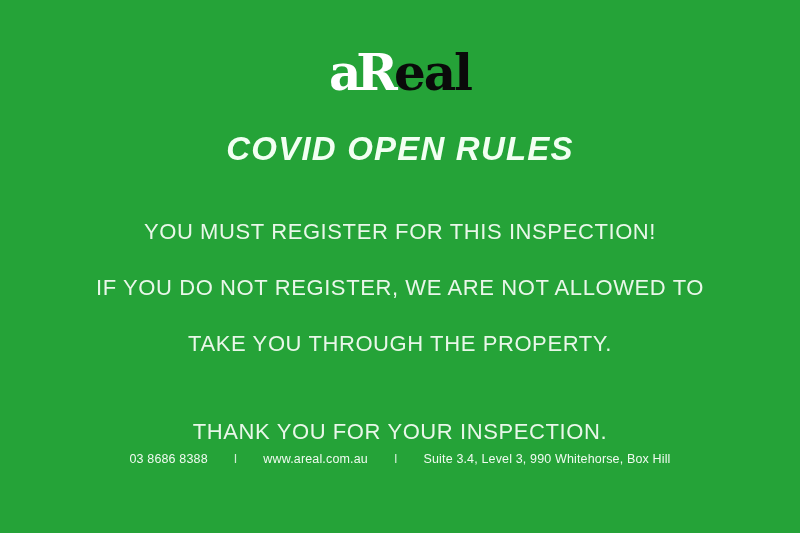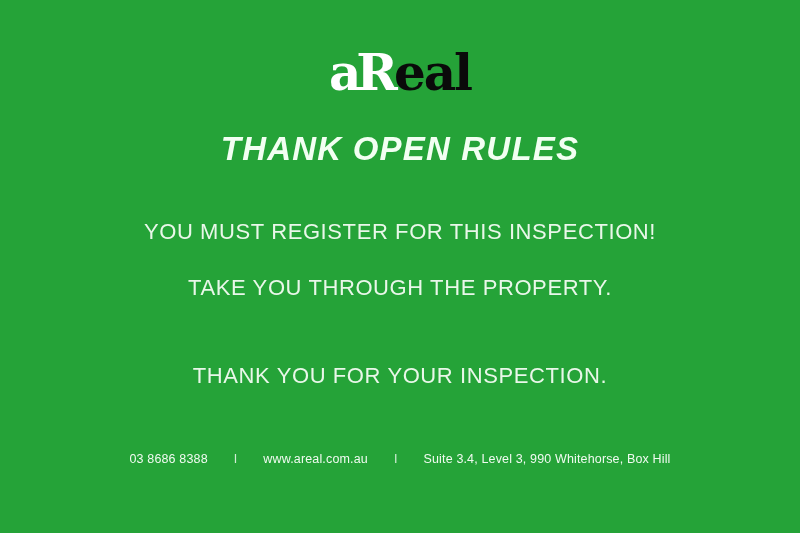--- a/index.html
+++ b/index.html
@@ -109,24 +109,25 @@
 </style>
 </head>
 <body>
 
 <div class="poster">
 
   <div class="logo-wrap">
     <div class="logo"><span class="lg-a">a</span><span class="lg-r">R</span><span class="lg-eal">eal</span></div>
   </div>
 
-  <div class="headline">THANK OPEN RULES</div>
+  <div class="headline">COVID OPEN RULES</div>
 
   <div class="body-block">
     <div class="body-line">YOU MUST REGISTER FOR THIS INSPECTION!</div>
+    <div class="body-line">IF YOU DO NOT REGISTER, WE ARE NOT ALLOWED TO</div>
     <div class="body-line">TAKE YOU THROUGH THE PROPERTY.</div>
     <div class="body-line spacer-before">THANK YOU FOR YOUR INSPECTION.</div>
   </div>
 
   <div class="footer">
     <span class="f-item">03 8686 8388</span>
     <span class="sep">I</span>
     <span class="f-item">www.areal.com.au</span>
     <span class="sep">I</span>
     <span class="f-item">Suite 3.4, Level 3, 990 Whitehorse, Box Hill</span>

